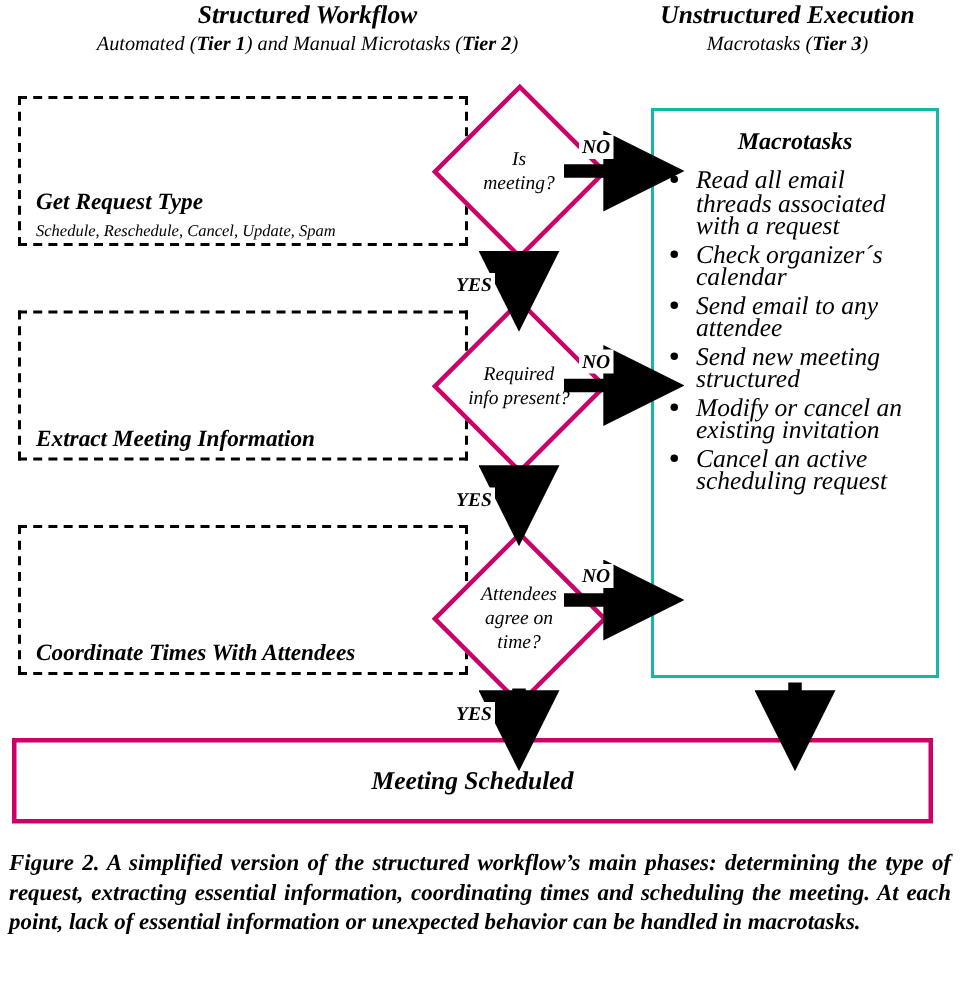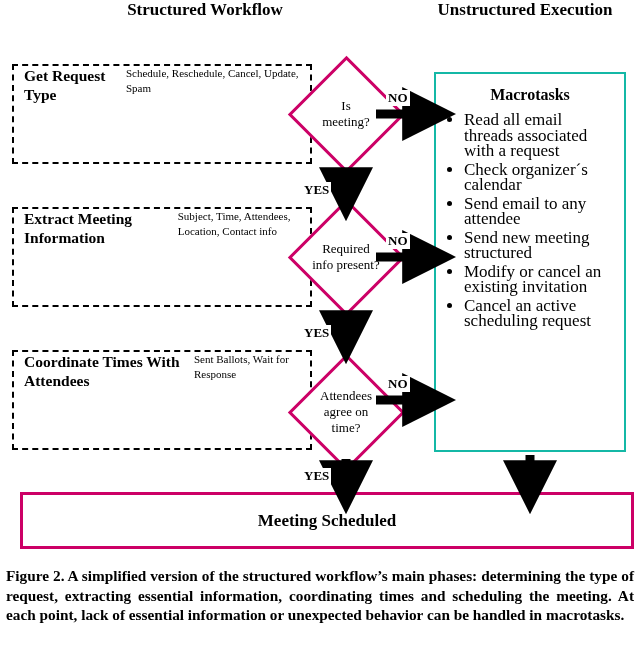--- a/index.html
+++ b/index.html
@@ -11,20 +11,21 @@
     height: 659px;
     background: #ffffff;
     font-family: "Liberation Serif", serif;
     color: #000000;
     overflow: hidden;
   }
   #figure {
     position: relative;
     width: 640px;
     height: 462px;
+    font-style: italic;
   }
 
   
   .col-head {
     position: absolute;
     text-align: center;
   }
   .col-head .title {
     font-family: "Liberation Serif", serif;
     font-weight: bold;
@@ -44,21 +45,21 @@
   #head-right { left: 410px; top: 0px;  width: 230px; }
 
   
   .phase {
     position: absolute;
     border: 2px dashed #000000;
     box-sizing: border-box;
     background: #ffffff;
     padding: 0 10px;
     display: flex;
-    flex-direction: row;
+    flex-direction: column;
     justify-content: flex-end;
   }
   .phase .phase-title {
     font-family: "Liberation Serif", serif;
     font-weight: bold;
     font-size: 15.5px;
     line-height: 19px;
     margin-bottom: 3px;
   }
   .phase .phase-sub {
@@ -135,21 +136,21 @@
   #macro-box li {
     font-family: "Liberation Serif", serif;
     font-size: 17px;
     line-height: 15.5px;
     margin-bottom: 3px;
   }
 
   
   #final-bar {
     position: absolute;
-    left: 20px;
+    left: 8px;
     top: 492px;
     width: 614px;
     height: 57px;
     border: 3px solid #cc0066;
     box-sizing: border-box;
     background: #ffffff;
     display: flex;
     align-items: center;
     justify-content: center;
   }
@@ -192,39 +193,39 @@
     text-align: justify;
   }
 </style>
 </head>
 <body>
 
 <div id="figure">
 
   <div class="col-head" id="head-left">
     <div class="title">Structured Workflow</div>
+    <div class="sub"><span>Automated (</span><b>Tier 1</b><span>) and Manual Microtasks (</span><b>Tier 2</b><span>)</span></div>
   </div>
 
   <div class="col-head" id="head-right">
     <div class="title">Unstructured Execution</div>
+    <div class="sub"><span>Macrotasks (</span><b>Tier 3</b><span>)</span></div>
   </div>
 
   <div class="phase" id="phase-1">
     <div class="phase-title">Get Request Type</div>
     <div class="phase-sub">Schedule, Reschedule, Cancel, Update, Spam</div>
   </div>
 
   <div class="phase" id="phase-2">
     <div class="phase-title">Extract Meeting Information</div>
-    <div class="phase-sub">Subject, Time, Attendees, Location, Contact info</div>
   </div>
 
   <div class="phase" id="phase-3">
     <div class="phase-title">Coordinate Times With Attendees</div>
-    <div class="phase-sub">Sent Ballots, Wait for Response</div>
   </div>
 
   <div class="diamond-wrap" id="diamond-1">
     <div class="diamond-shape"></div>
     <div class="diamond-label" style="white-space: pre-line;">Is
 meeting?</div>
   </div>
 
   <div class="diamond-wrap" id="diamond-2">
     <div class="diamond-shape"></div>

